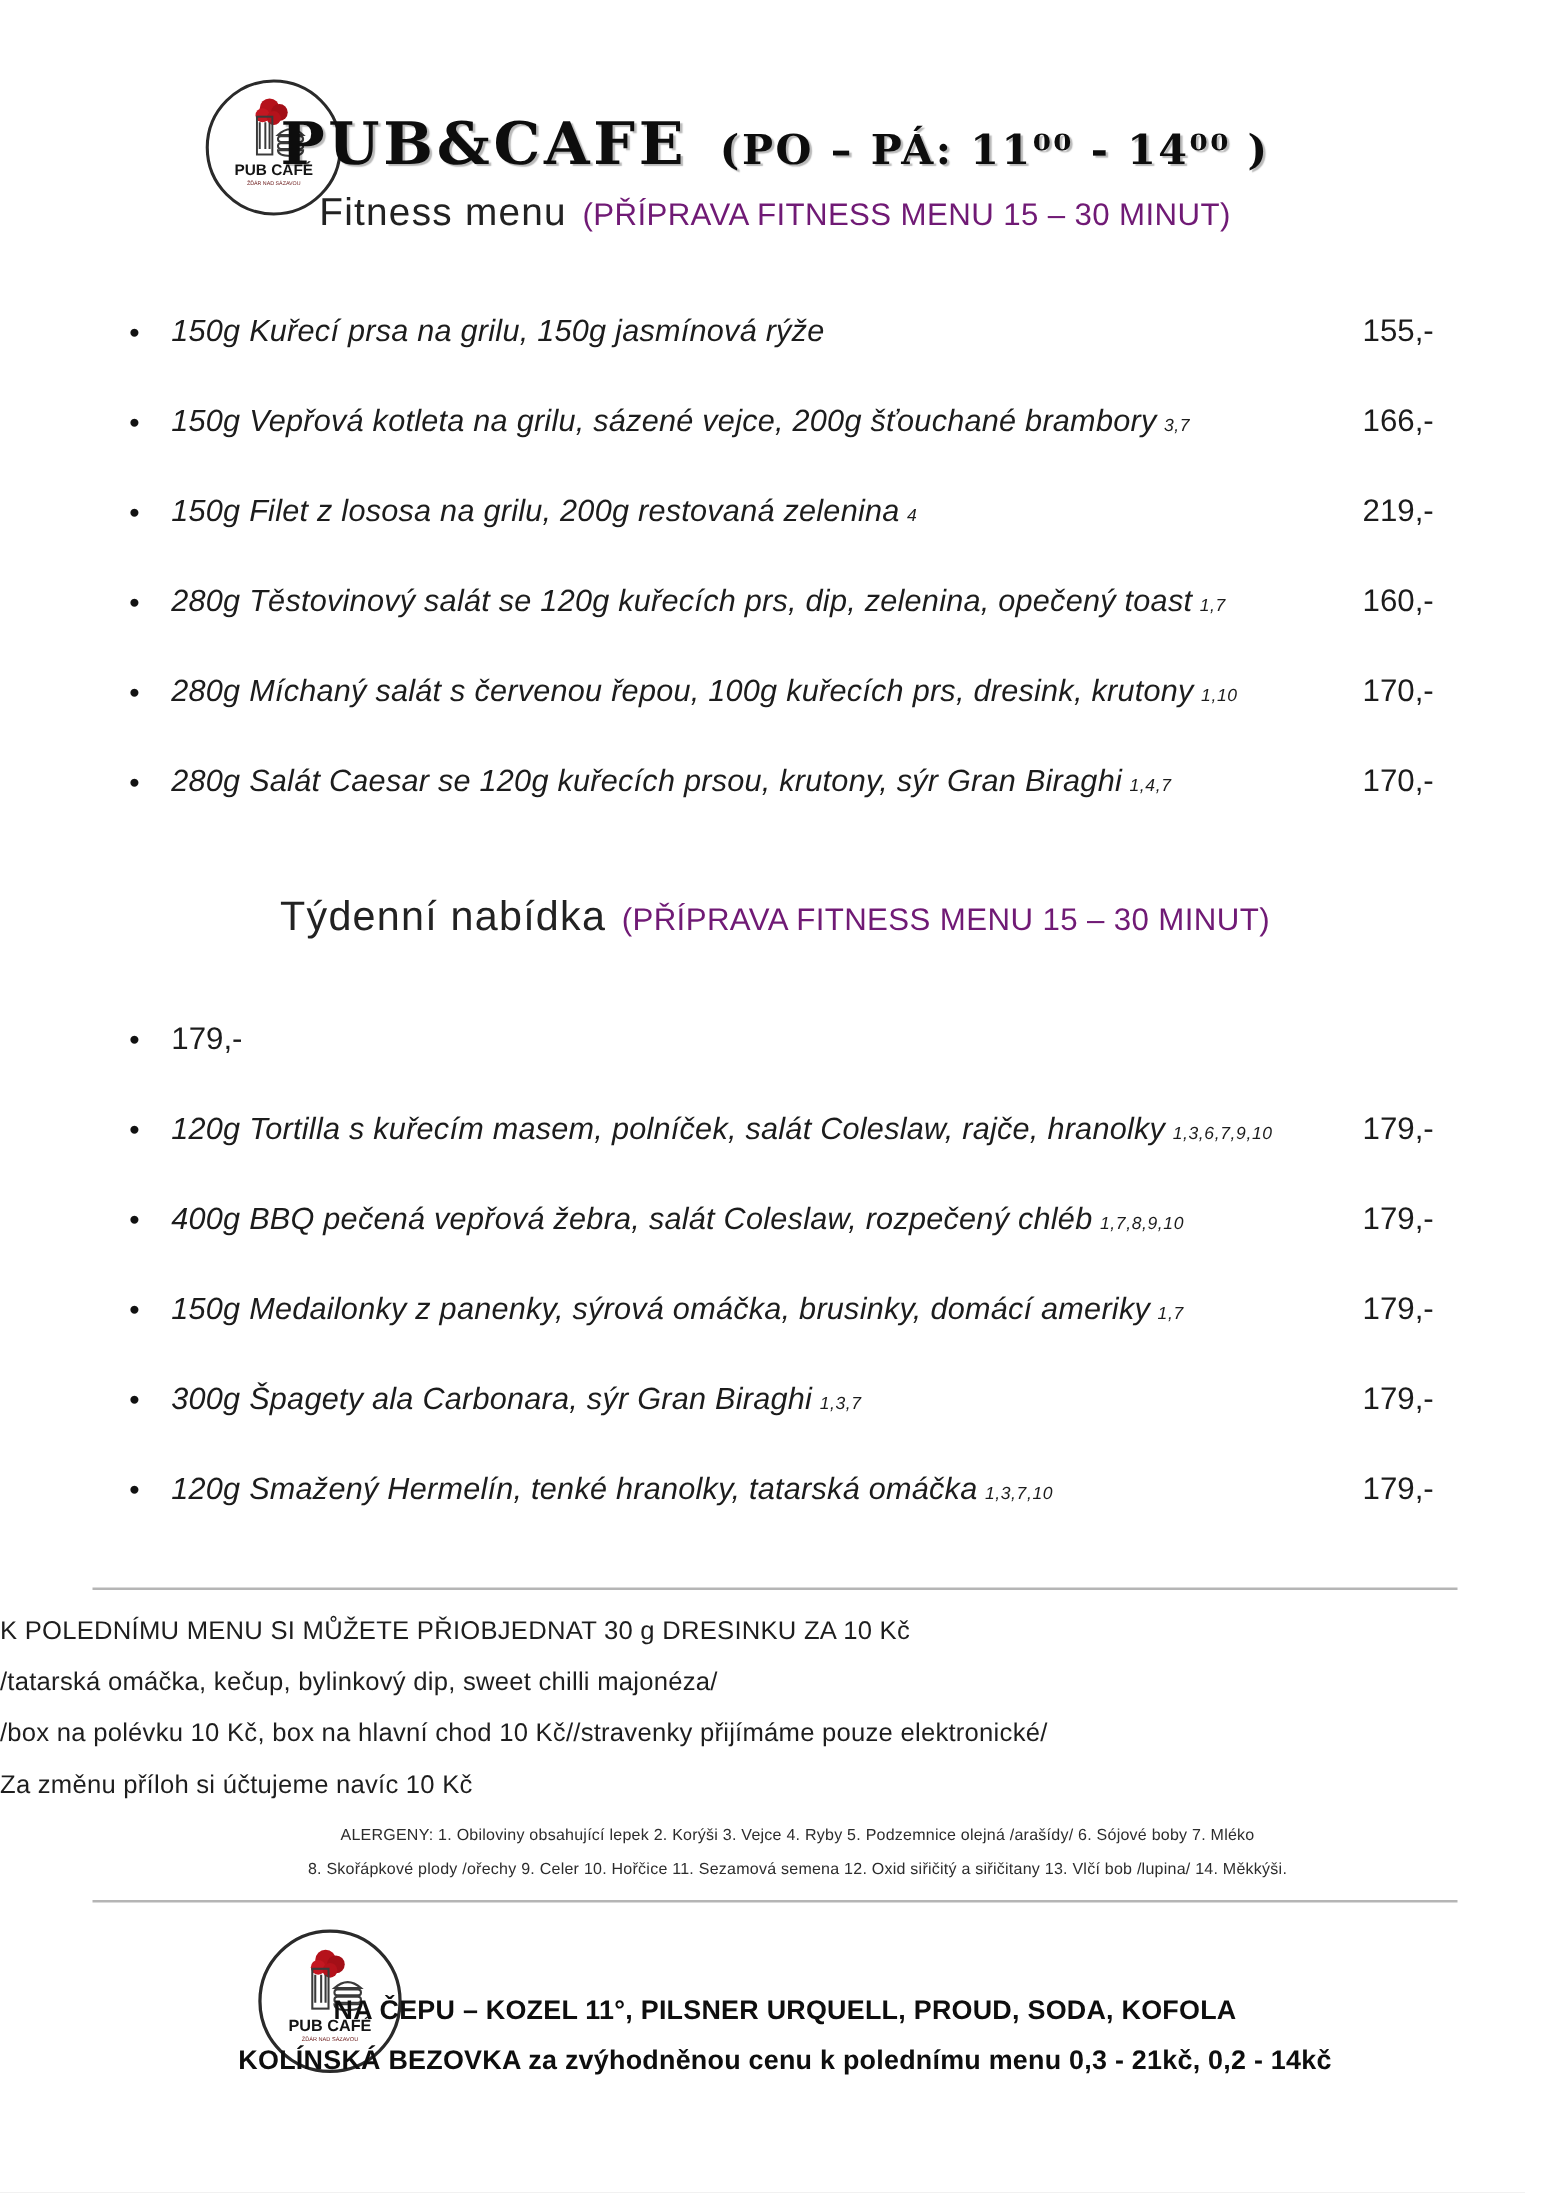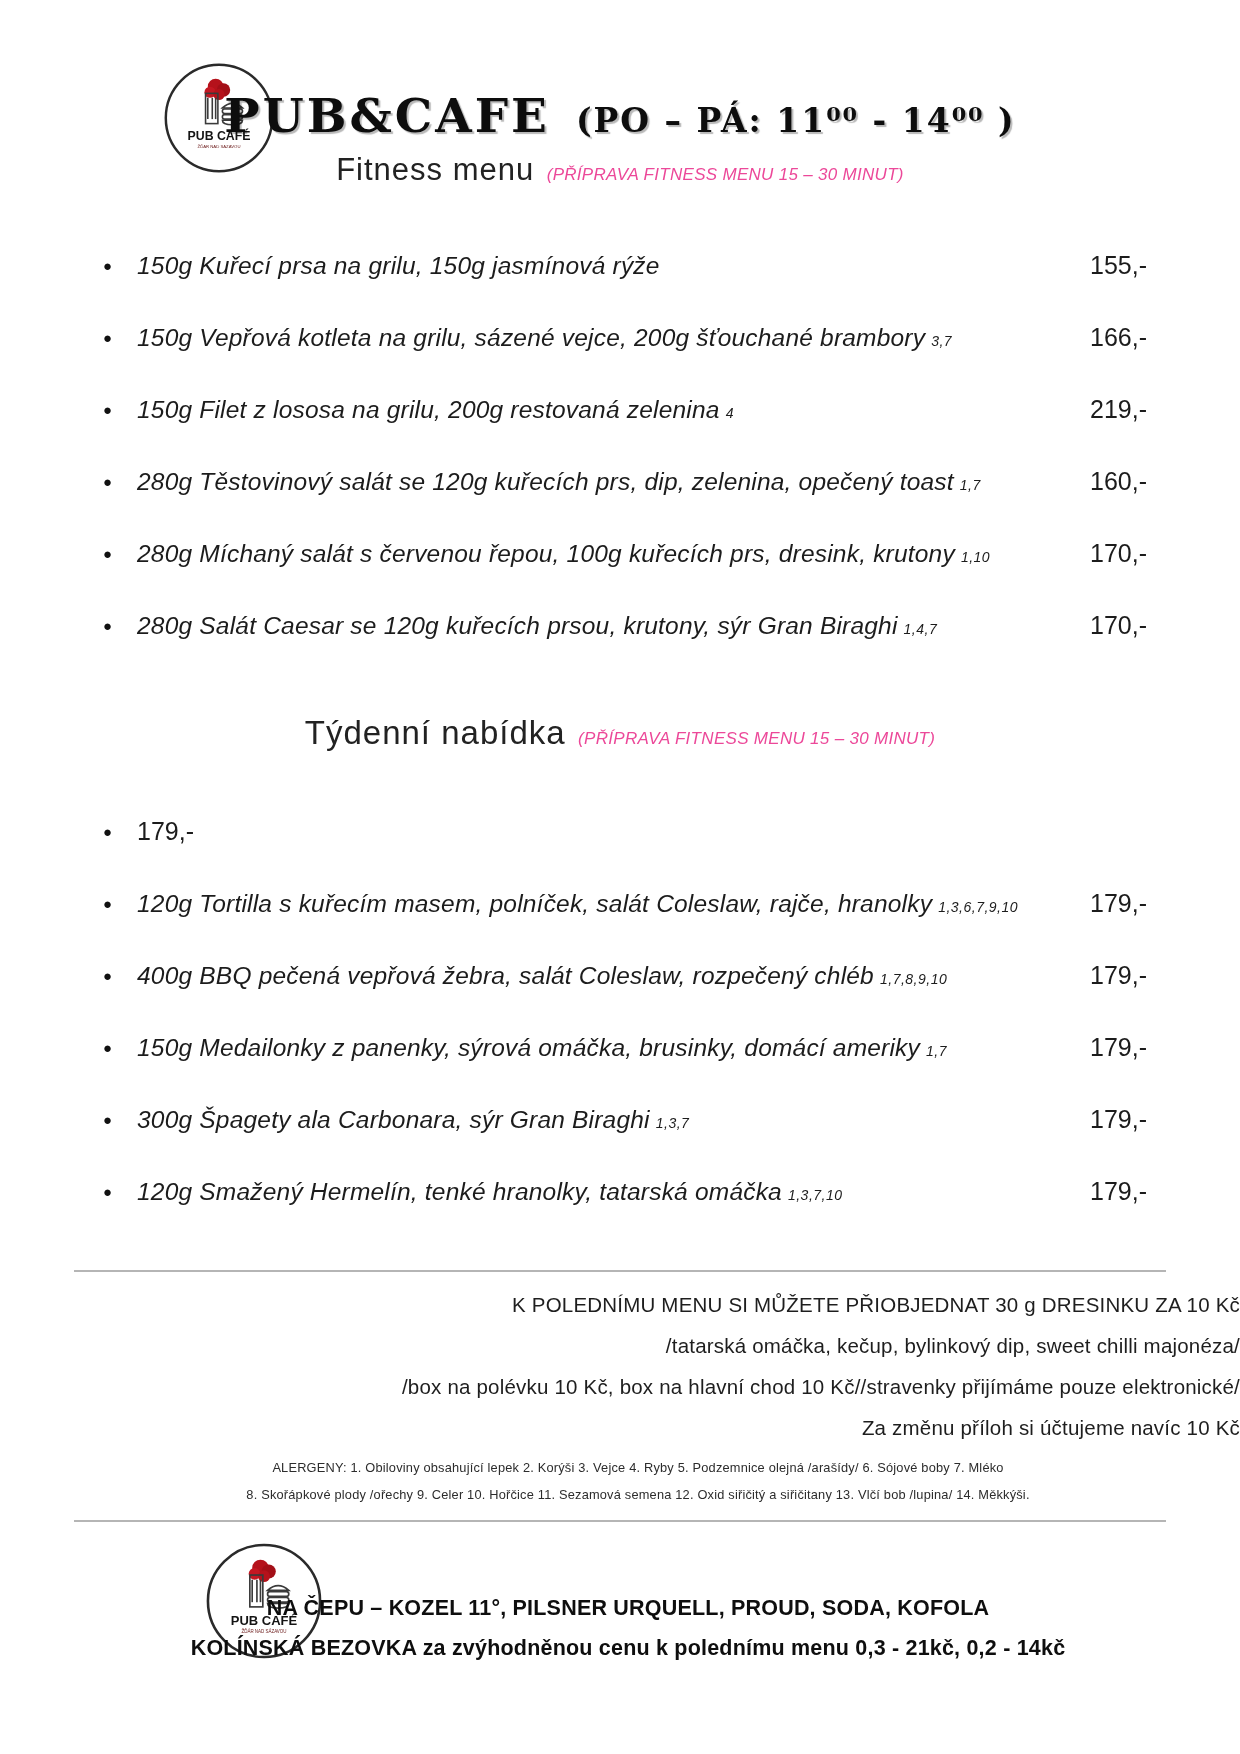--- a/index.html
+++ b/index.html
@@ -29,21 +29,21 @@
     letter-spacing:3px;
   }
   .title-main{font-size:47px;}
   .title-hours{font-size:33px;margin-left:26px;letter-spacing:2px;}
   .section-head{
     text-align:center;
     font-weight:400;
     color:#222;
   }
   .section-head .big{font-size:31px;letter-spacing:1px;}
-  .section-head .note{font-size:17px;color:#ec4899;margin-left:8px;letter-spacing:0.3px;font-style:italic;}
+  .section-head .note{font-size:25px;color:#701a75;margin-left:8px;letter-spacing:0.3px;}
   .fitness-head{position:absolute;top:152px;left:0;right:0;}
   
   .content{position:absolute;top:0;left:0;right:0;}
   .menu-list{padding:0 72px 0 103px;}
   .list-fitness{padding-top:250px;}
   .item{
     display:flex;align-items:baseline;
     line-height:30px;
     margin-bottom:38px;
     font-size:24.5px;
@@ -61,21 +61,21 @@
   .weekly-head{margin-top:70px;}
   .weekly-head .big{font-size:33px;}
   .list-weekly{padding-top:64px;}
   
   .divider{
     border:none;
     border-top:2px solid #b5b5b5;
     margin:0 74px;
   }
   .div-1{margin-top:60px;}
-  .notes{margin-top:12px;text-align:right;}
+  .notes{margin-top:12px;text-align:left;}
   .note-line{font-size:20.5px;line-height:41px;color:#1e1e1e;letter-spacing:0.2px;}
   .allergen-block{margin-top:6px;text-align:center;}
   .allergen-line{font-size:12.8px;line-height:27px;color:#2c2c2c;letter-spacing:0.2px;padding-left:36px;}
   .div-2{margin-top:12px;}
   
   .bottom{position:relative;height:220px;}
   .logo-bottom{left:205px;top:20px;}
   .bottom-lines{
     position:absolute;left:16px;right:0;top:66px;
     text-align:center;

